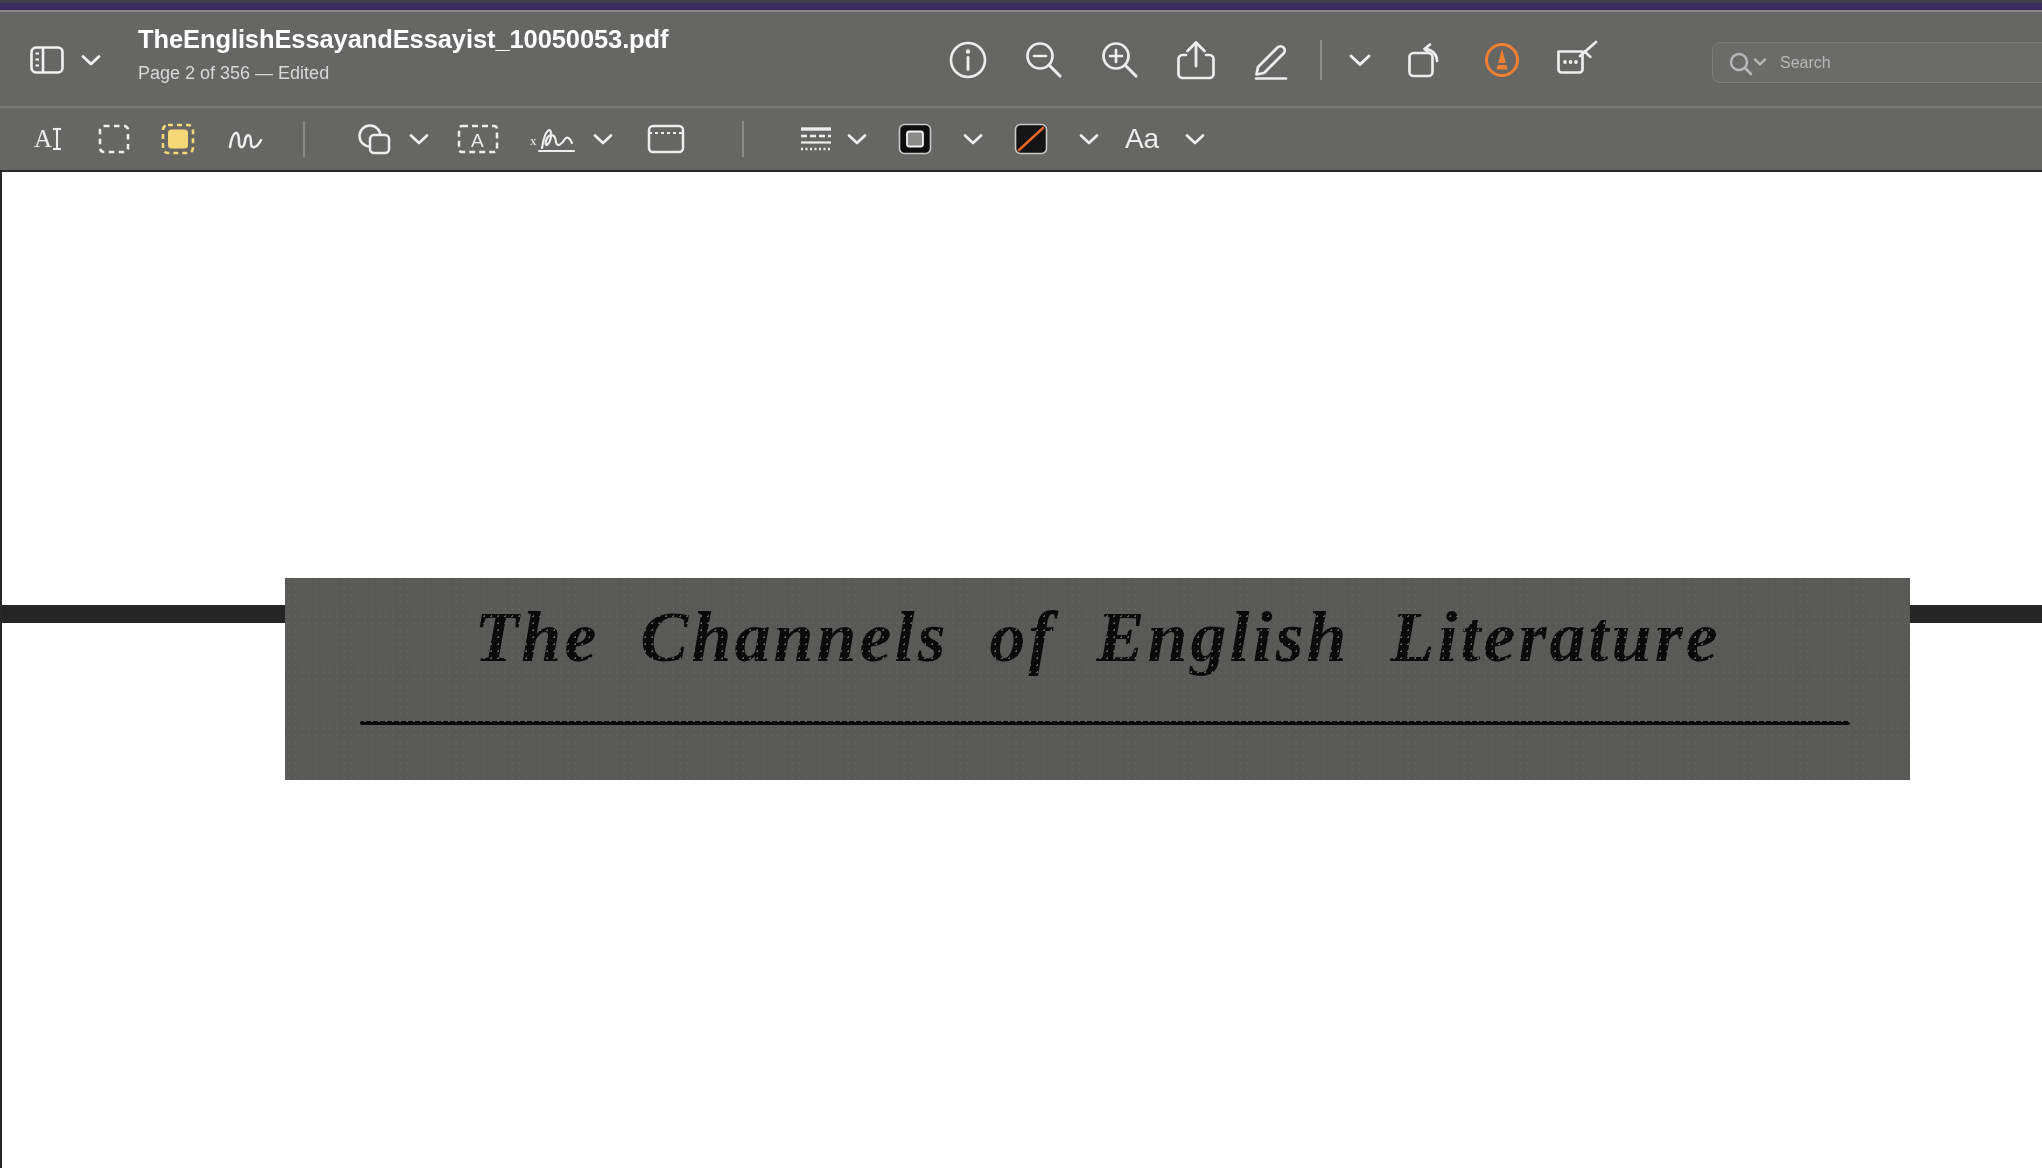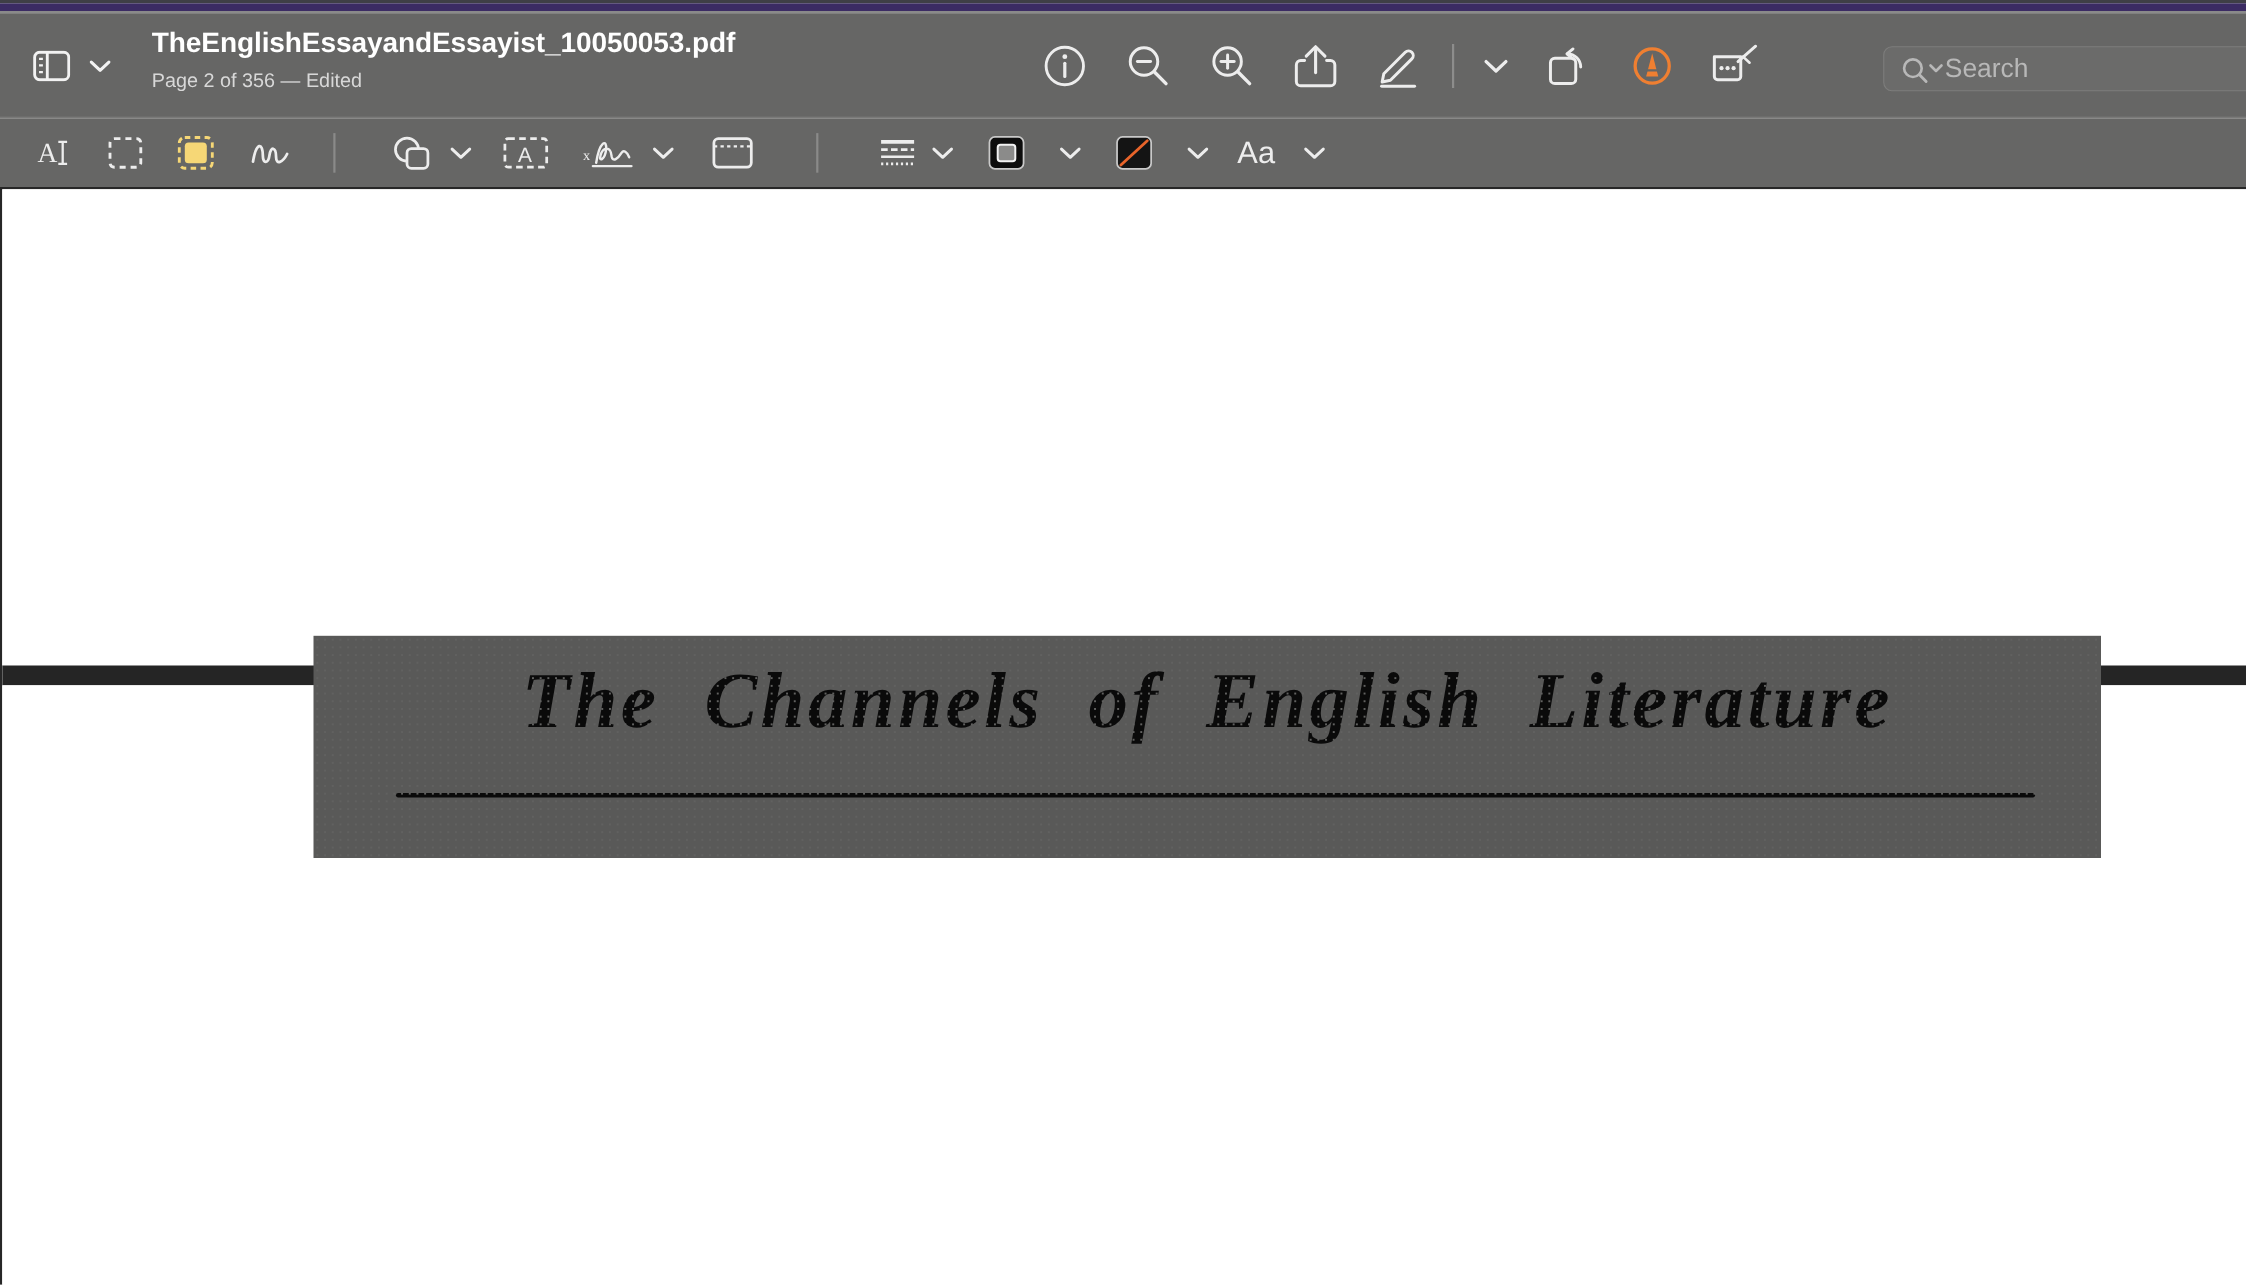--- a/index.html
+++ b/index.html
@@ -126,21 +126,22 @@
     border: 1px solid #7d7d7c;
     border-radius: 8px;
     background: #6b6b6a;
     display: flex;
     align-items: center;
     padding-left: 15px;
     box-sizing: border-box;
   }
   .search-ph {
     color: #b8b8b8;
-    font-size: 24px;
+    font-size: 16px;
+    margin-left: 12px;
     white-space: nowrap;
   }
 
   
   .mk-sep {
     position: absolute;
     left: 0; top: 106px;
     width: 2042px; height: 2px;
     background: #797978;
   }

